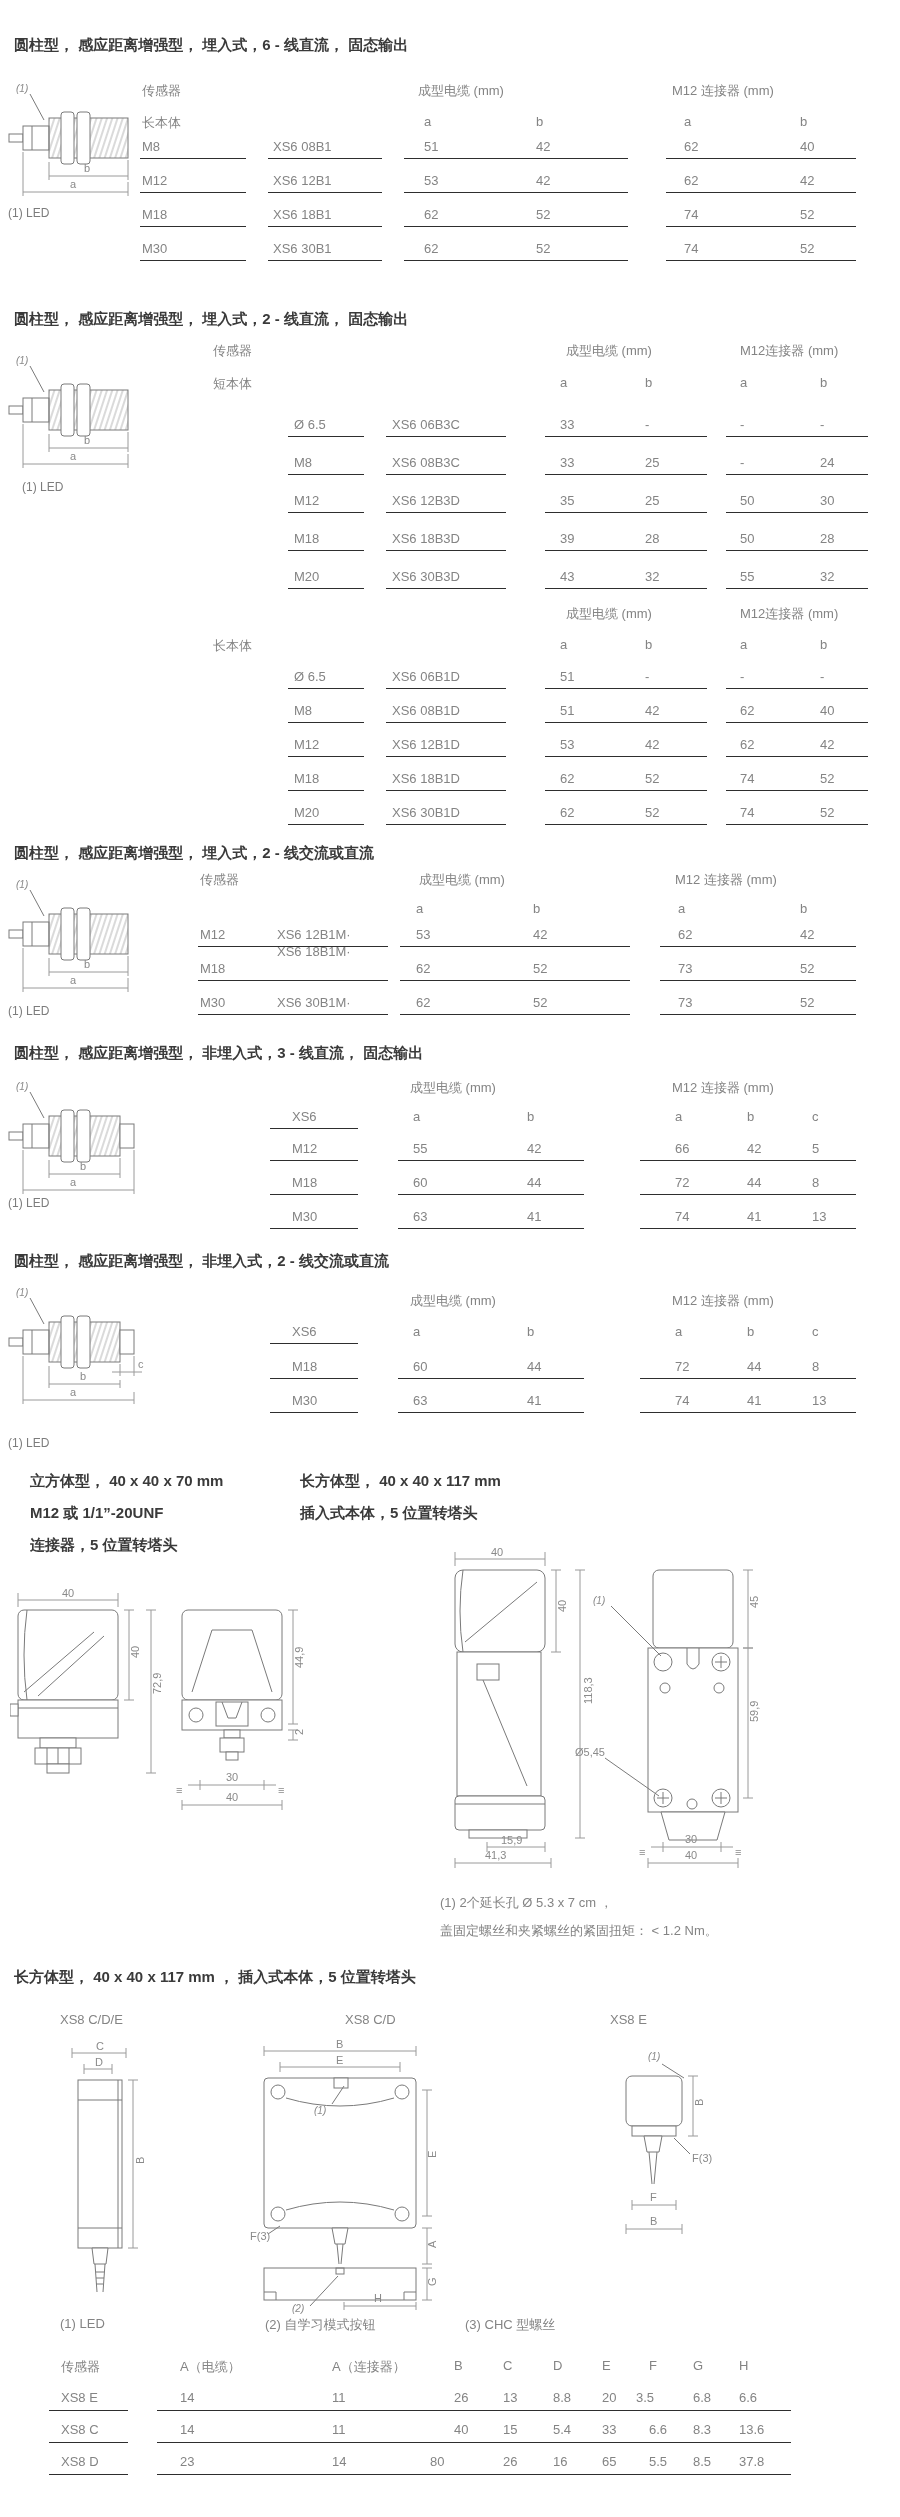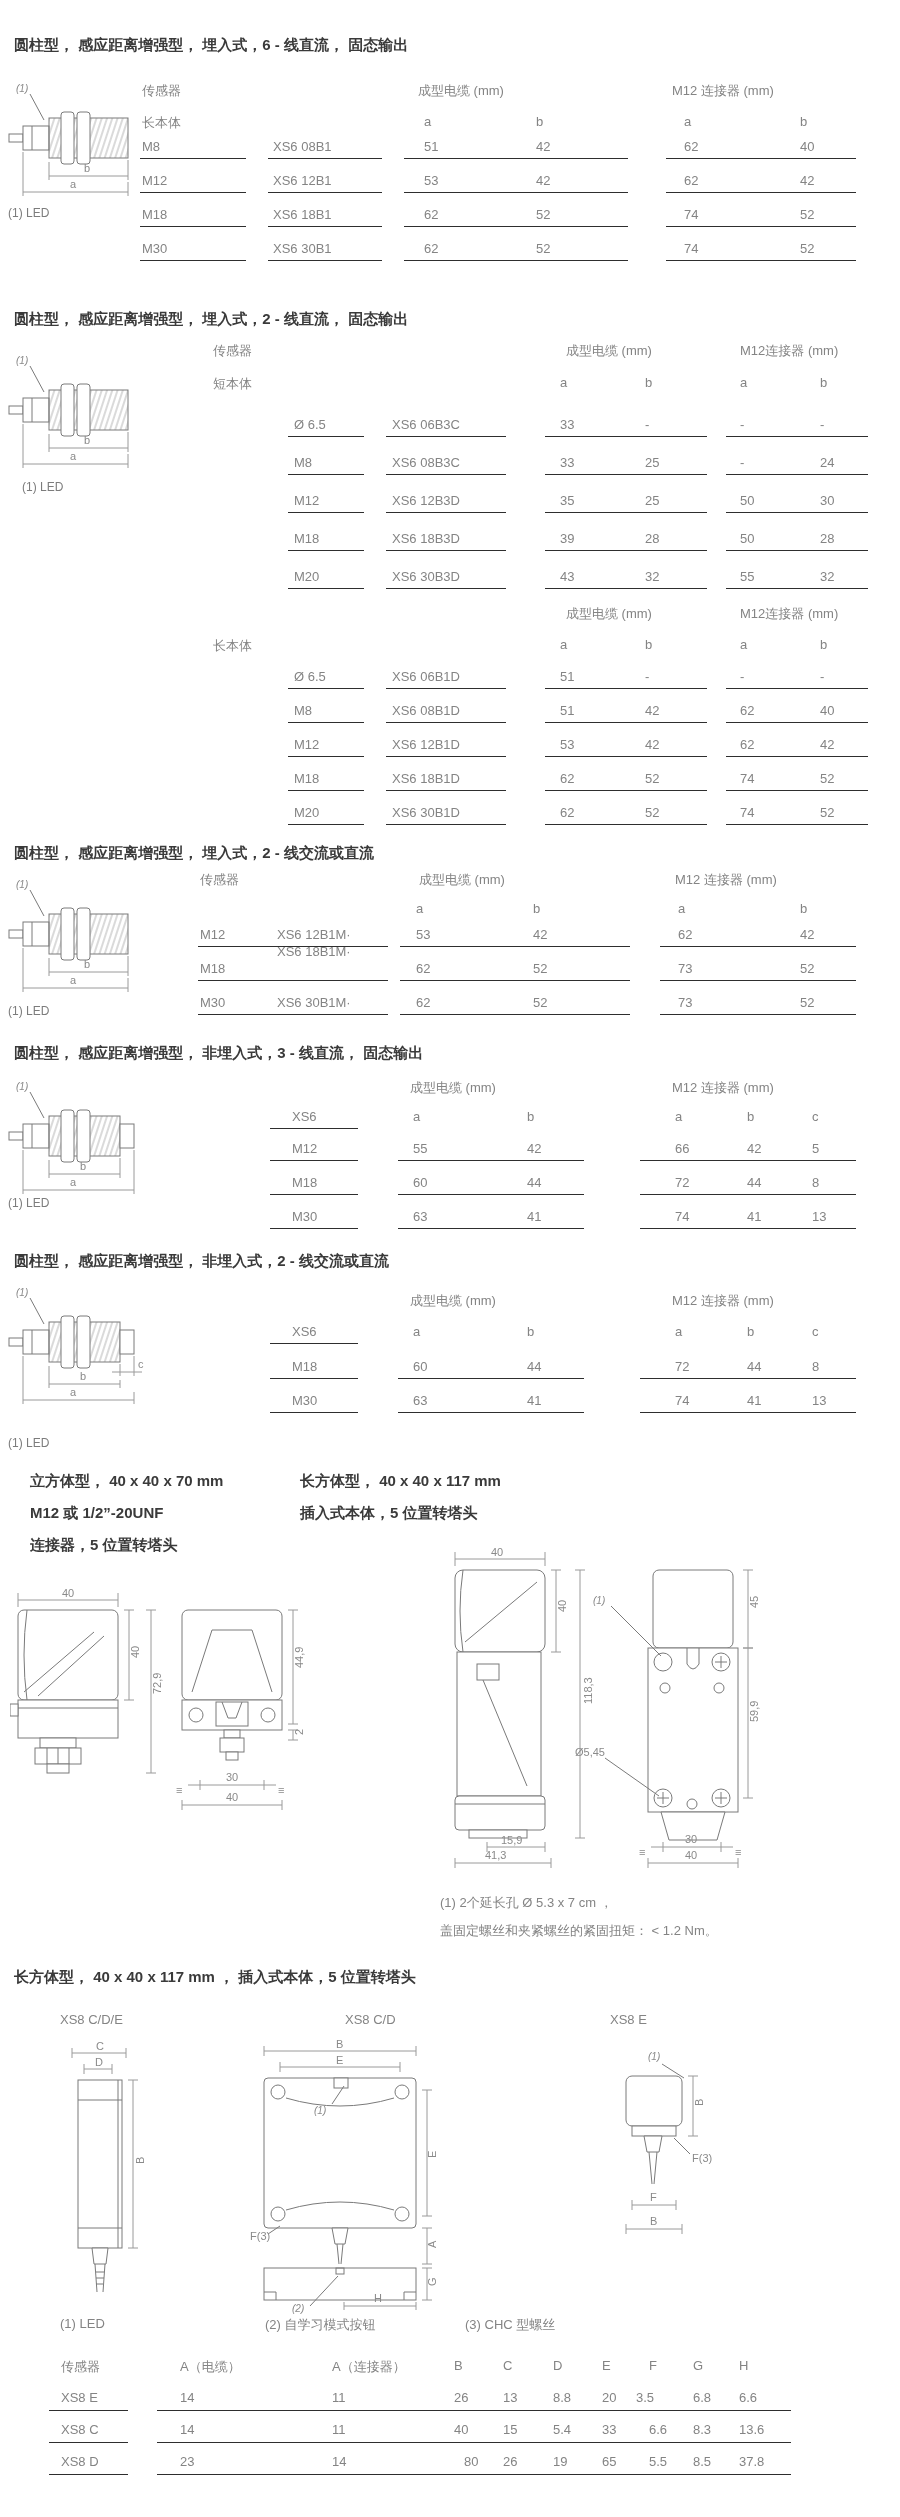--- a/index.html
+++ b/index.html
@@ -443,21 +443,21 @@
 <span class="t" style="left:413px;top:1393px">63</span>
 <span class="t" style="left:527px;top:1393px">41</span>
 <span class="t" style="left:675px;top:1393px">74</span>
 <span class="t" style="left:747px;top:1393px">41</span>
 <span class="t" style="left:812px;top:1393px">13</span>
 <div class="ul" style="left:270px;top:1412px;width:88px"></div>
 <div class="ul" style="left:398px;top:1412px;width:186px"></div>
 <div class="ul" style="left:640px;top:1412px;width:216px"></div>
 
 <div class="ttl" style="left:30px;top:1472px">立方体型， 40 x 40 x 70 mm</div>
-<div class="ttl" style="left:30px;top:1504px">M12 或 1/2”-20UNF</div>
+<div class="ttl" style="left:30px;top:1504px">M12 或 1/1”-20UNF</div>
 <div class="ttl" style="left:30px;top:1536px">连接器，5 位置转塔头</div>
 <div class="ttl" style="left:300px;top:1472px">长方体型， 40 x 40 x 117 mm</div>
 <div class="ttl" style="left:300px;top:1504px">插入式本体，5 位置转塔头</div>
 
 <svg class="svgd" style="left:10px;top:1588px" width="300" height="235">
   <g>
     <path class="dim" d="M8 5 V19 M108 5 V19 M8 12 H108"></path>
     <rect class="fw" x="8" y="22" width="100" height="90" rx="6"></rect>
     <path class="ln" d="M17 22 Q11 67 17 112"></path>
     <path class="ln" d="M14 104 L84 44 M28 108 L94 48"></path>
@@ -682,21 +682,21 @@
 <span class="t" style="left:602px;top:2422px">33</span>
 <span class="t" style="left:649px;top:2422px">6.6</span>
 <span class="t" style="left:693px;top:2422px">8.3</span>
 <span class="t" style="left:739px;top:2422px">13.6</span>
 <div class="ul" style="left:49px;top:2442px;width:79px"></div>
 <div class="ul" style="left:157px;top:2442px;width:634px"></div>
 
 <span class="t" style="left:61px;top:2454px">XS8 D</span>
 <span class="t" style="left:180px;top:2454px">23</span>
 <span class="t" style="left:332px;top:2454px">14</span>
-<span class="t" style="left:464px;top:2454px">80</span>
+<span class="t" style="left:430px;top:2454px">80</span>
 <span class="t" style="left:503px;top:2454px">26</span>
-<span class="t" style="left:553px;top:2454px">19</span>
+<span class="t" style="left:553px;top:2454px">16</span>
 <span class="t" style="left:602px;top:2454px">65</span>
 <span class="t" style="left:649px;top:2454px">5.5</span>
 <span class="t" style="left:693px;top:2454px">8.5</span>
 <span class="t" style="left:739px;top:2454px">37.8</span>
 <div class="ul" style="left:49px;top:2474px;width:79px"></div>
 <div class="ul" style="left:157px;top:2474px;width:634px"></div>
 
 </body></html>

